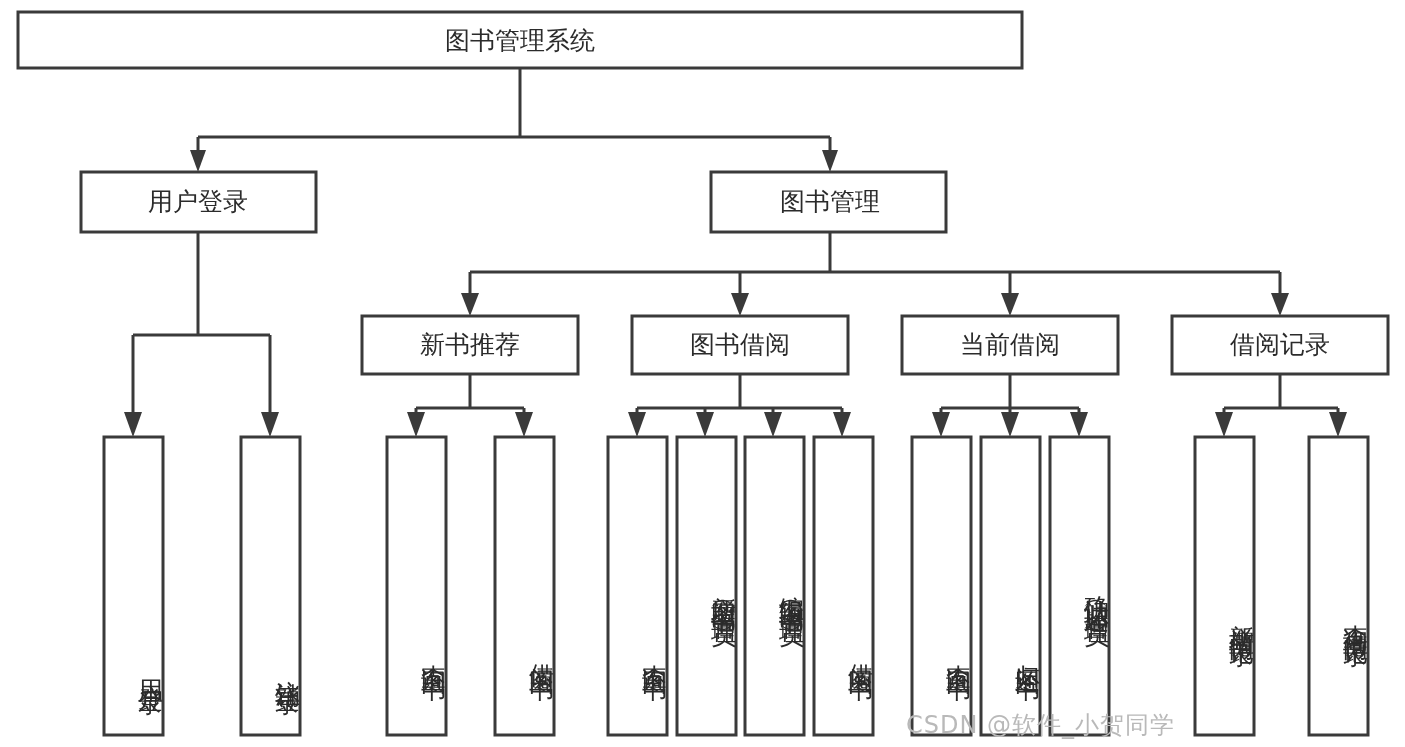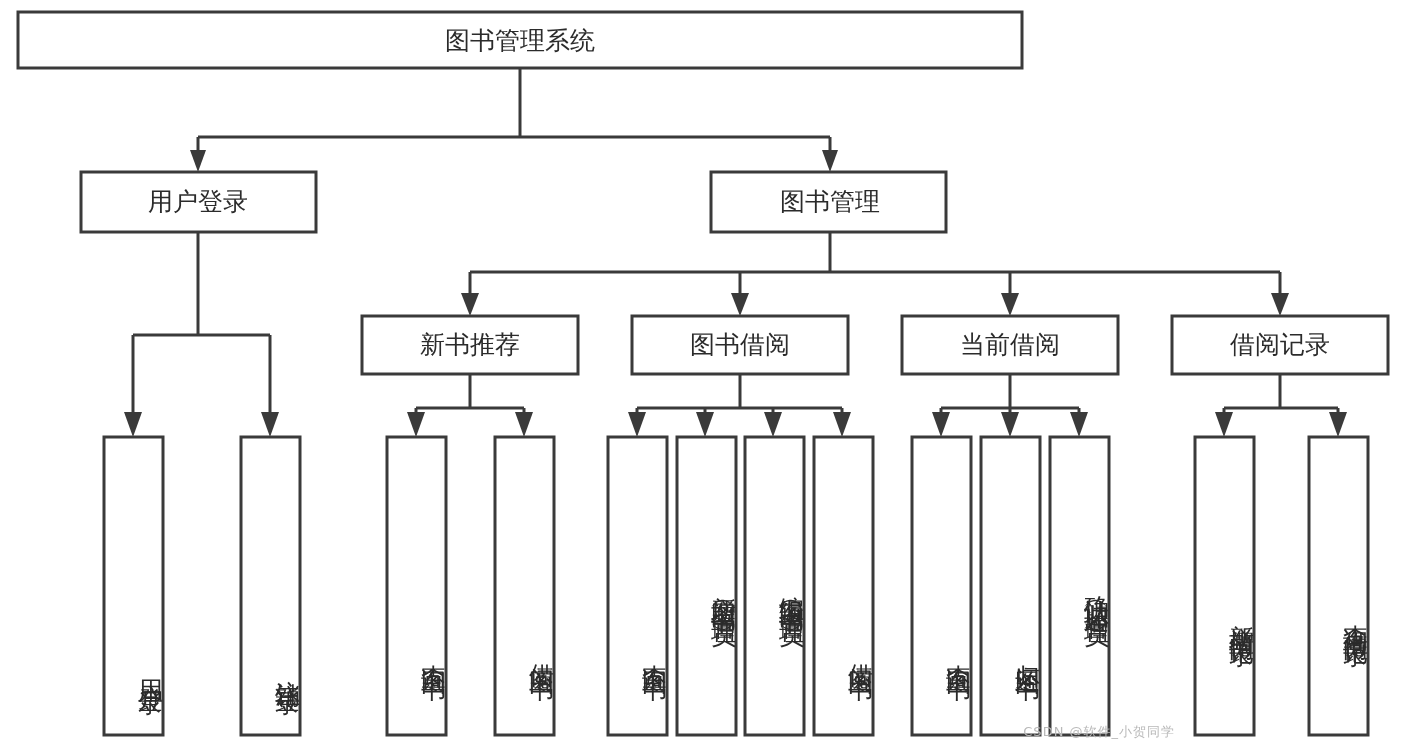--- a/index.html
+++ b/index.html
@@ -35,21 +35,21 @@
     display:flex;
     align-items:flex-start;
     justify-content:center;
     white-space:nowrap;
     pointer-events:none;
   }
   .watermark{
     position:absolute;
     right:6px;bottom:6px;
     font-family:"DejaVu Sans","Liberation Sans",sans-serif;
-    font-size:13px;
+    font-size:24px;
     color:#b9b9b9;
     letter-spacing:1px;
     white-space:nowrap;
   }
 </style>
 </head>
 <body>
 
 <div id="diagram-root">
 

